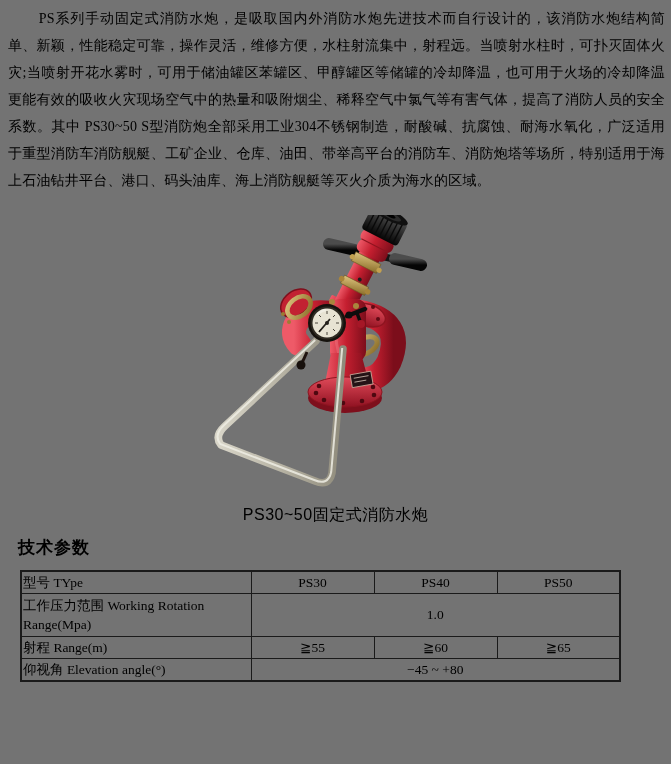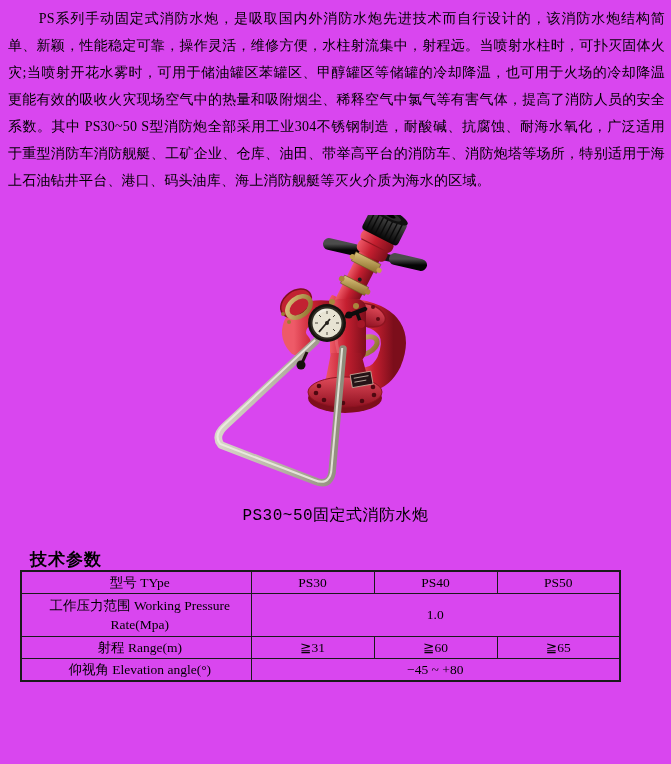--- a/index.html
+++ b/index.html
@@ -1,47 +1,47 @@
 <!DOCTYPE html>
 <html><head>
 <meta charset="utf-8">
 <style>
   html,body{margin:0;padding:0;background:#ffffff;}
   .page{
-    position:relative;width:671px;height:764px;background:#d946ef;
+    position:relative;width:671px;height:764px;background:#737373;
     font-family:"Liberation Serif","DejaVu Serif",serif;color:#000;
     overflow:hidden;
   }
   .intro{
     position:absolute;left:8px;top:5px;width:657px;margin:0;
     font-size:14px;line-height:27px;text-align:justify;text-indent:2.2em;
     letter-spacing:0.2px;
   }
   .figure-svg{position:absolute;left:180px;top:215px;width:320px;height:290px;}
   .figure-caption{
     position:absolute;left:0;top:505px;width:671px;text-align:center;
-    font-family:Liberation Mono, monospace;
+    font-family:Liberation Sans, sans-serif;
     font-size:16px;letter-spacing:0.5px;
   }
   .section-title{
-    position:absolute;left:18px;top:536px;margin:12px;
+    position:absolute;left:18px;top:536px;margin:0;
     font-family:Liberation Serif, serif;
     font-size:17px;font-weight:bold;letter-spacing:1px;
   }
   table.spec{
     position:absolute;left:20px;top:570px;width:599px;
     border-collapse:collapse;table-layout:fixed;
     border:2px solid #1a1a1a;
     font-family:"Liberation Serif","DejaVu Serif",serif;
   }
   table.spec td{
     border:1px solid #1a1a1a;font-size:13.5px;padding:1px 2px;
     vertical-align:middle;
   }
-  table.spec td.lbl{text-align:center;padding-left:9px;line-height:19px;}
+  table.spec td.lbl{text-align:left;padding-left:1px;line-height:19px;}
   table.spec td.val{text-align:center;}
   tr.r-normal td{height:19px;}
   tr.r-tall td{height:40px;}
   tr.r-last td{height:20px;}
 </style>
 </head>
 <body>
 
 <div class="page">
 
@@ -195,26 +195,26 @@
         <col style="width:123px">
     </colgroup>
     <tbody>
       <tr class="r-normal">
         <td class="lbl">型号 TYpe</td>
         <td class="val">PS30</td>
         <td class="val">PS40</td>
         <td class="val">PS50</td>
       </tr>
       <tr class="r-tall">
-        <td class="lbl">工作压力范围 Working Pressure Rate(Mpa)</td>
+        <td class="lbl">工作压力范围 Working Rotation Range(Mpa)</td>
         <td class="val" colspan="3">1.0</td>
       </tr>
       <tr class="r-normal">
         <td class="lbl">射程 Range(m)</td>
-        <td class="val">≧31</td>
+        <td class="val">≧55</td>
         <td class="val">≧60</td>
         <td class="val">≧65</td>
       </tr>
       <tr class="r-normal">
         <td class="lbl">仰视角 Elevation angle(°)</td>
         <td class="val" colspan="3">−45 ~ +80</td>
       </tr>
     </tbody>
   </table>
 

